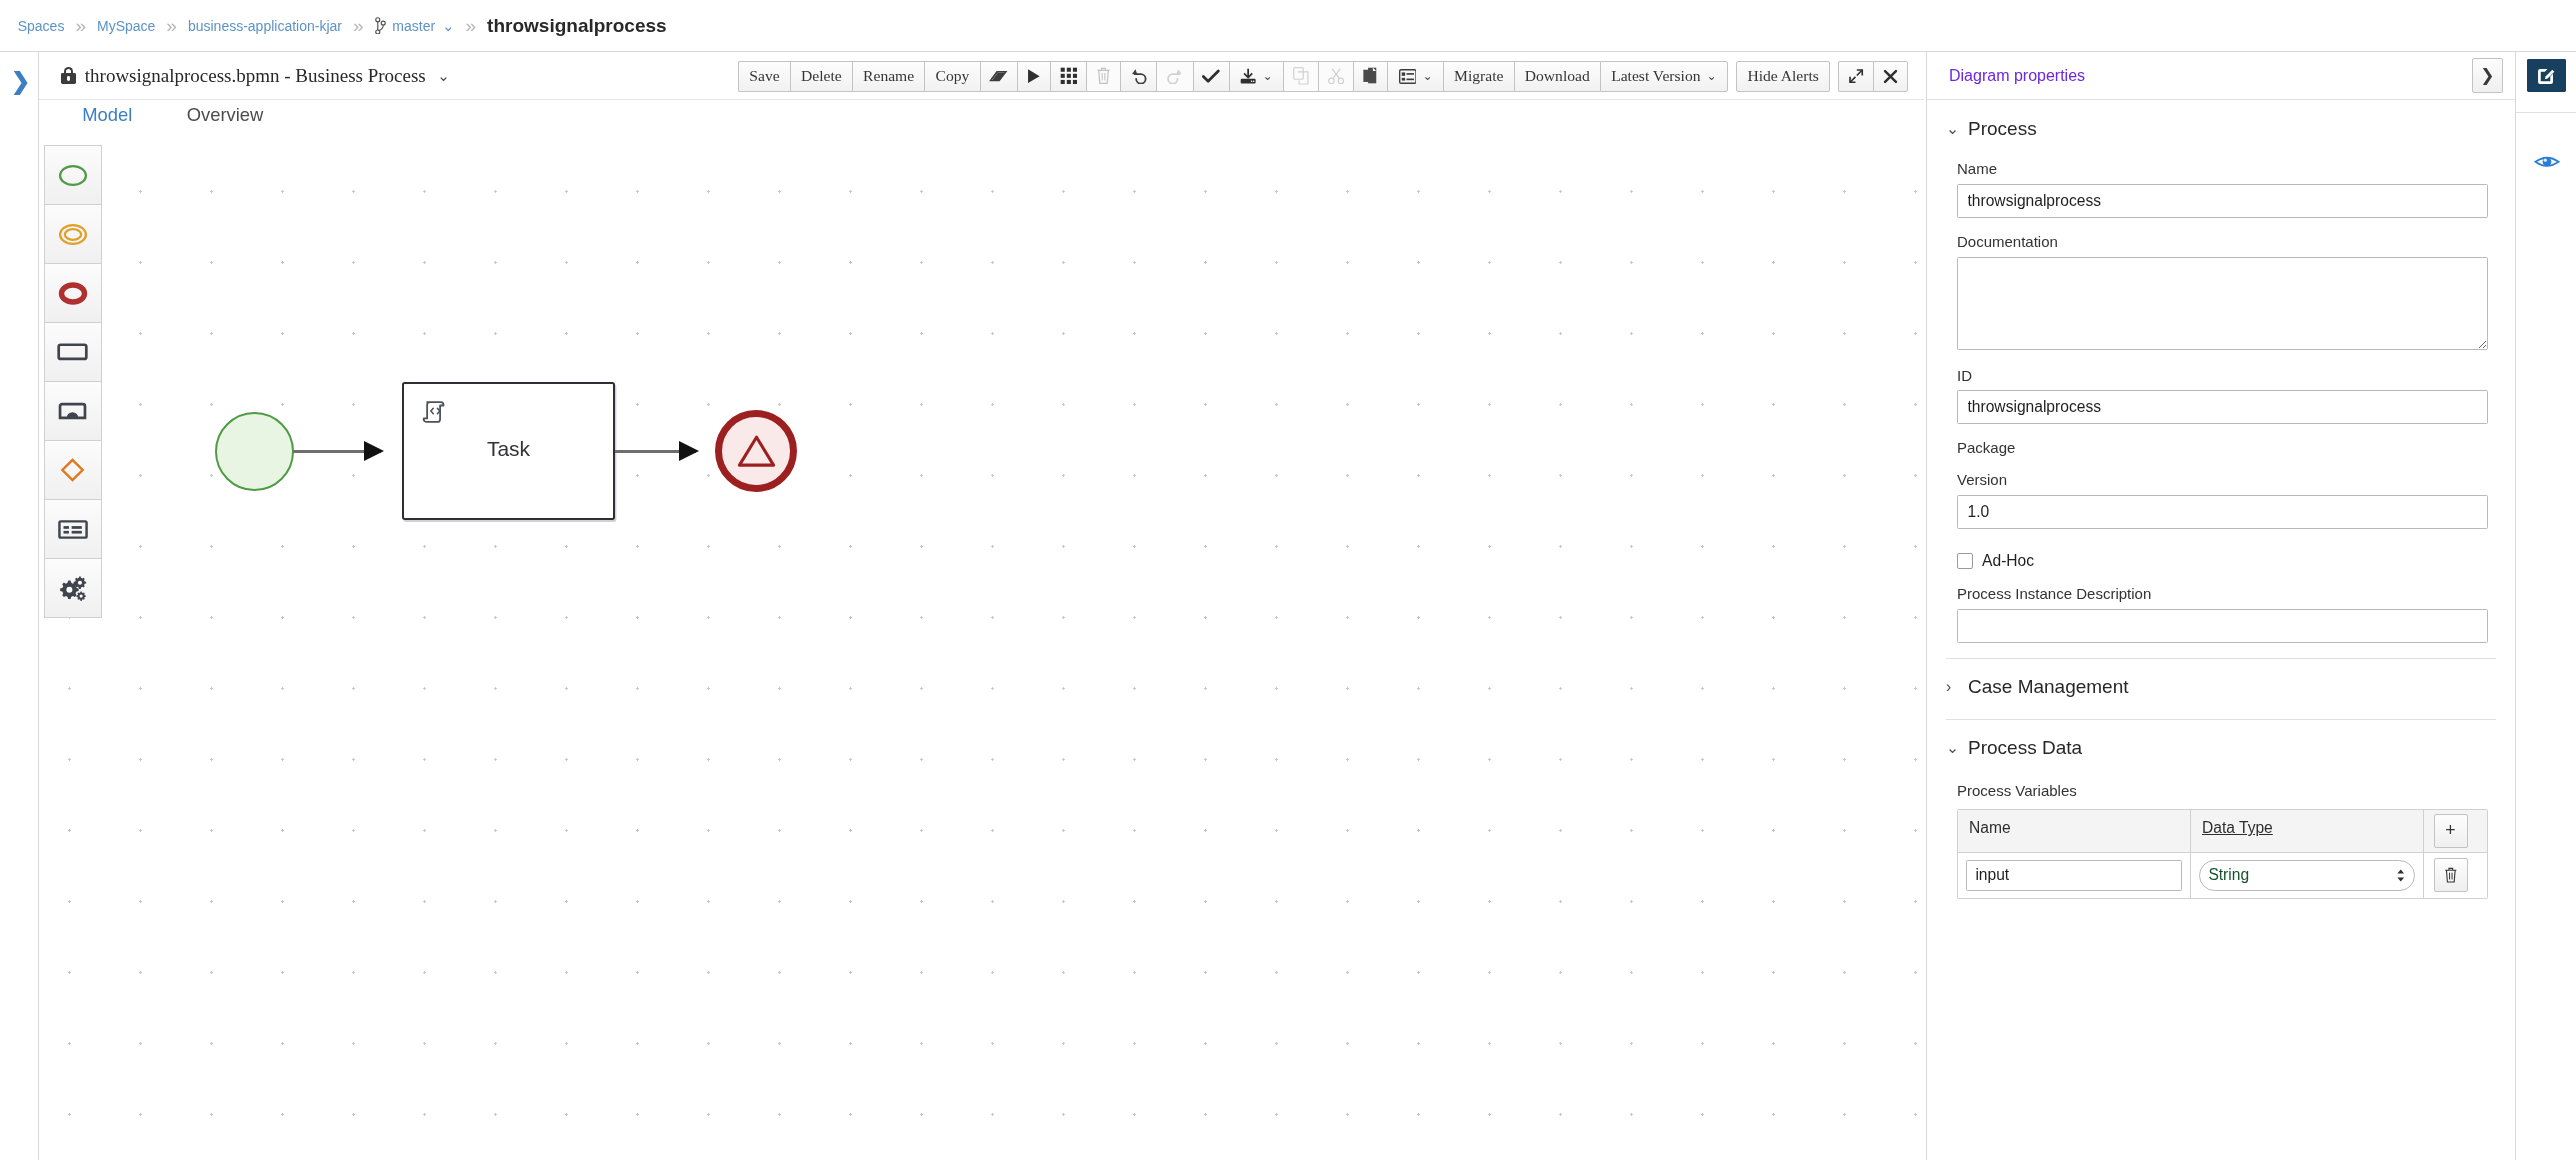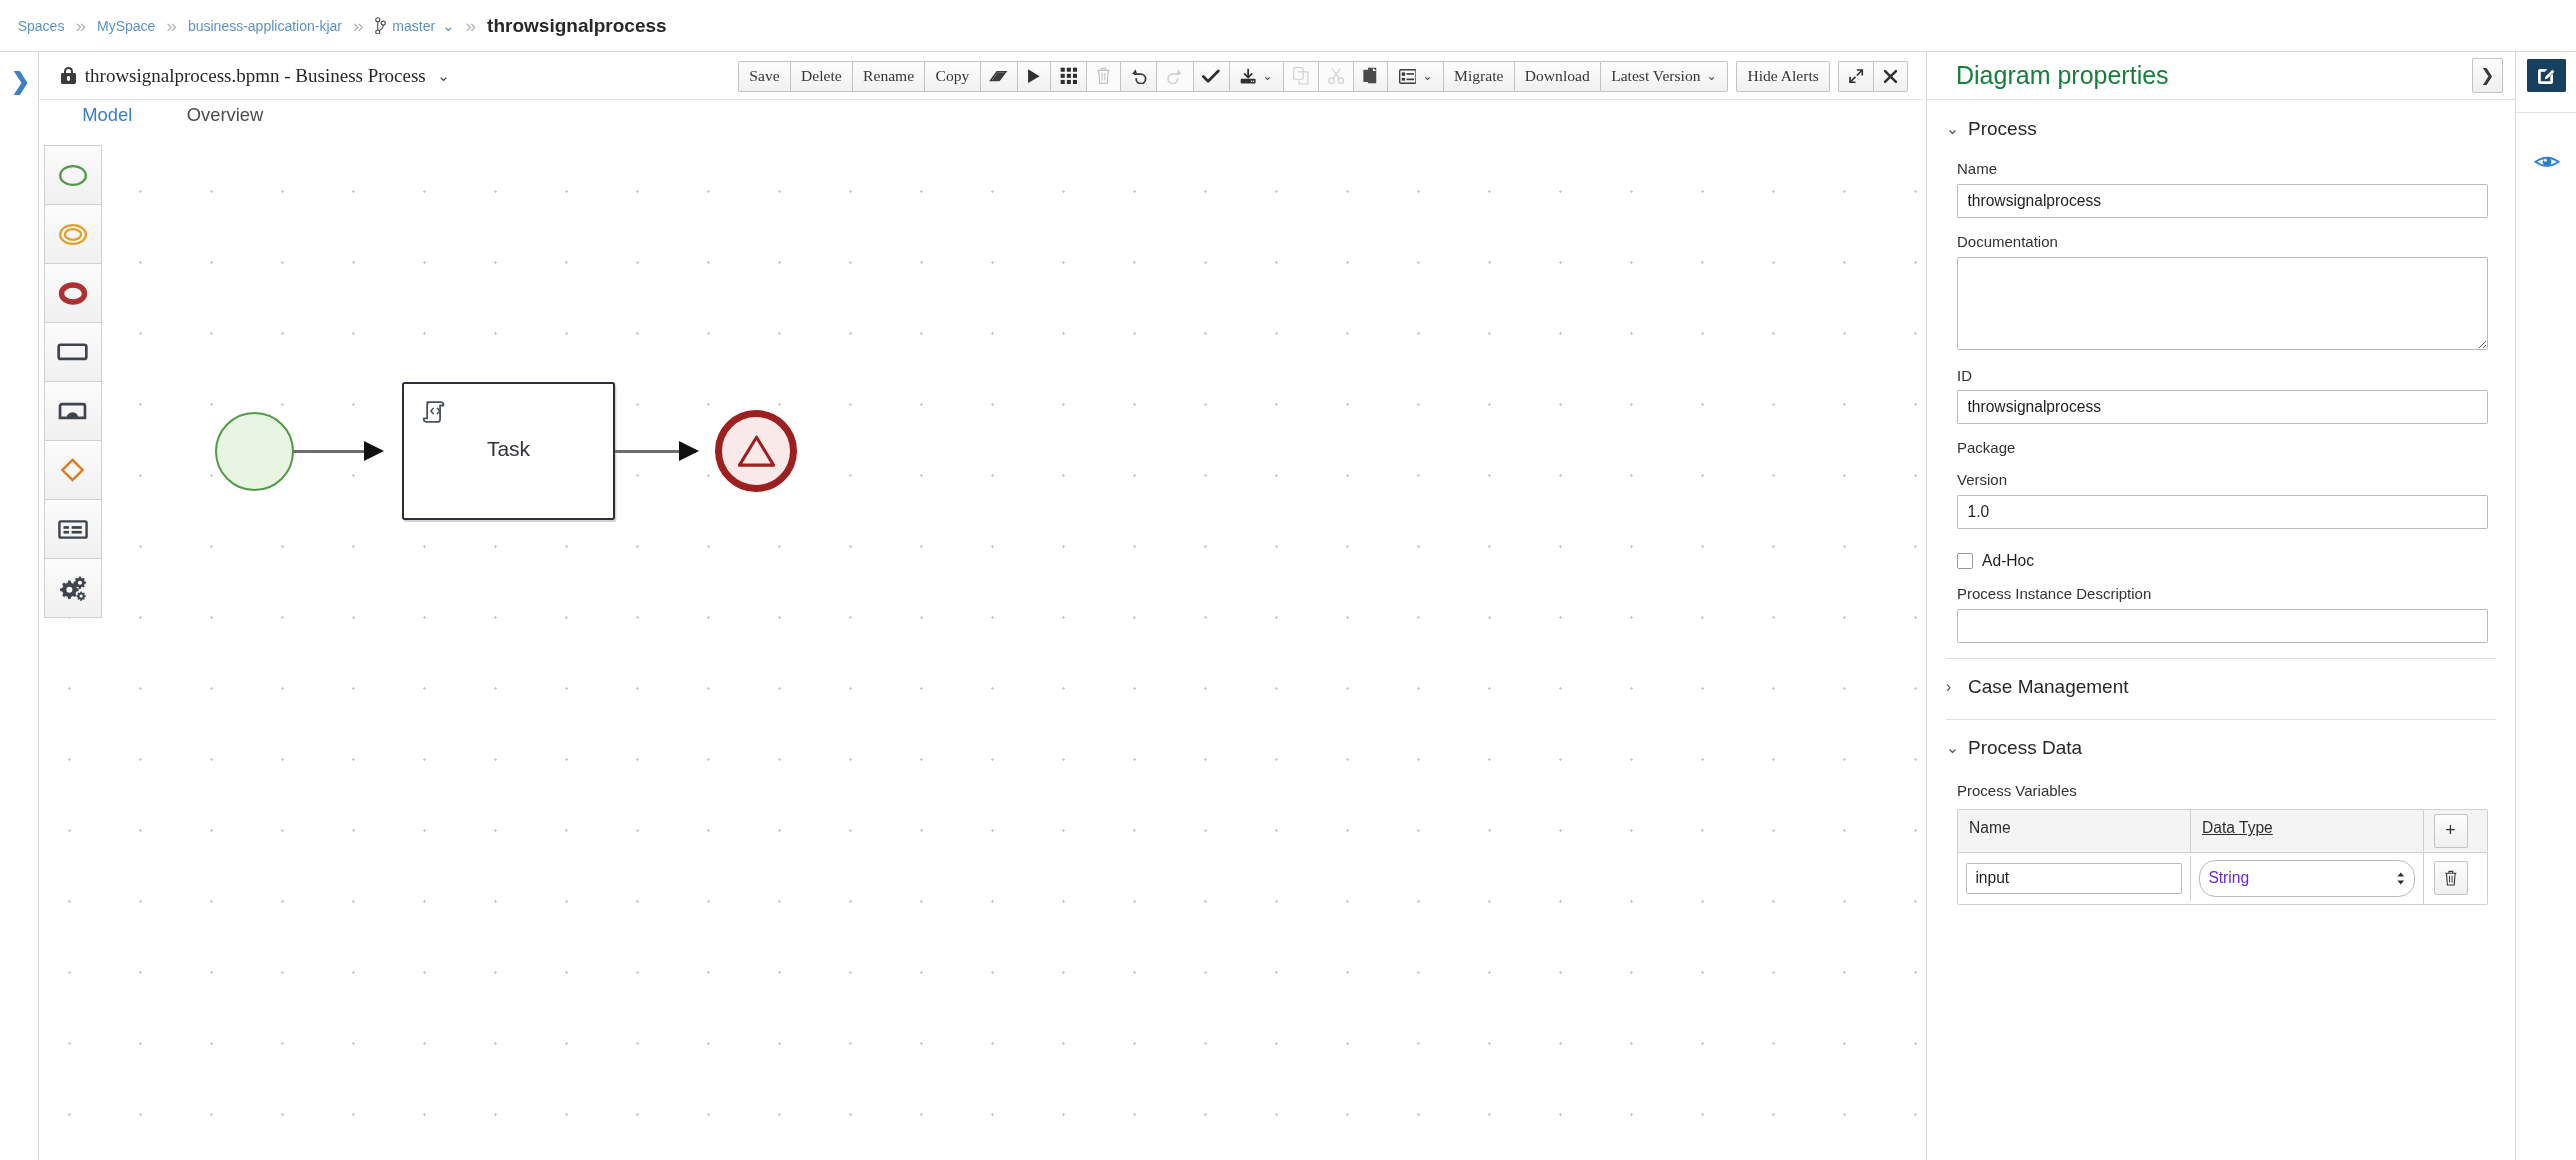--- a/index.html
+++ b/index.html
@@ -149,21 +149,21 @@
 
   
   #properties-panel {
     position: absolute; left: 1926px; top: 52px; width: 589px; height: 1109px;
     background: #fff; border-left: 0.7px solid #d8d8d8; overflow: hidden;
   }
   #properties-header {
     height: 48px; display: flex; align-items: center; justify-content: space-between;
     padding: 0 12.2px 0 22px; border-bottom: 0.7px solid #e0e0e0;
   }
-  #properties-title { font-size: 25px; color: #15803d; margin-left: 7px; }
+  #properties-title { font-size: 16px; color: #6d28d9; }
   #properties-collapse-button {
     width: 31px; height: 35px;
     background: linear-gradient(to bottom,#fdfdfd,#efefef);
     border: 0.7px solid #c3c3c3; border-radius: 2px;
     display: flex; align-items: center; justify-content: center;
     font-size: 17px; color: #3a3a3a; cursor: pointer;
   }
   #properties-body { padding: 0 0 0 0; }
 
   .section-header {
@@ -206,23 +206,23 @@
   .vt-td { padding: 6.8px 8.2px; }
   .vt-td.name { width: 233px; border-right: 0.7px solid #d0d0d0; }
   .vt-td.type { width: 233px; border-right: 0.7px solid #d0d0d0; }
   .vt-td.act { width: 53px; display: flex; align-items: center; justify-content: center; padding: 4.1px; }
   .vt-input {
     width: 100%; height: 31px; padding: 0 8.2px; font-size: 15.6px;
     border: 0.7px solid #b9b9b9; border-radius: 1.4px;
     font-family: "Liberation Sans", sans-serif; color: #1f1f1f; background: #fff;
   }
   .vt-select {
-    width: 100%; height: 37px; padding: 0 8.2px; font-size: 15.6px;
+    width: 100%; height: 31px; padding: 0 8.2px; font-size: 15.6px;
     border: 0.7px solid #b9b9b9; border-radius: 16.3px;
-    font-family: "Liberation Sans", sans-serif; color: #6d28d9; background: #fff;
+    font-family: "Liberation Sans", sans-serif; color: #14532d; background: #fff;
     -webkit-appearance: none; appearance: none;
     display: flex; align-items: center; justify-content: space-between;
   }
   .vt-btn {
     width: 34px; height: 34px; border: 0.7px solid #c3c3c3; border-radius: 2px;
     background: linear-gradient(to bottom,#fdfdfd,#efefef);
     display: flex; align-items: center; justify-content: center; cursor: pointer;
     font-size: 17.7px; color: #333;
   }
 

